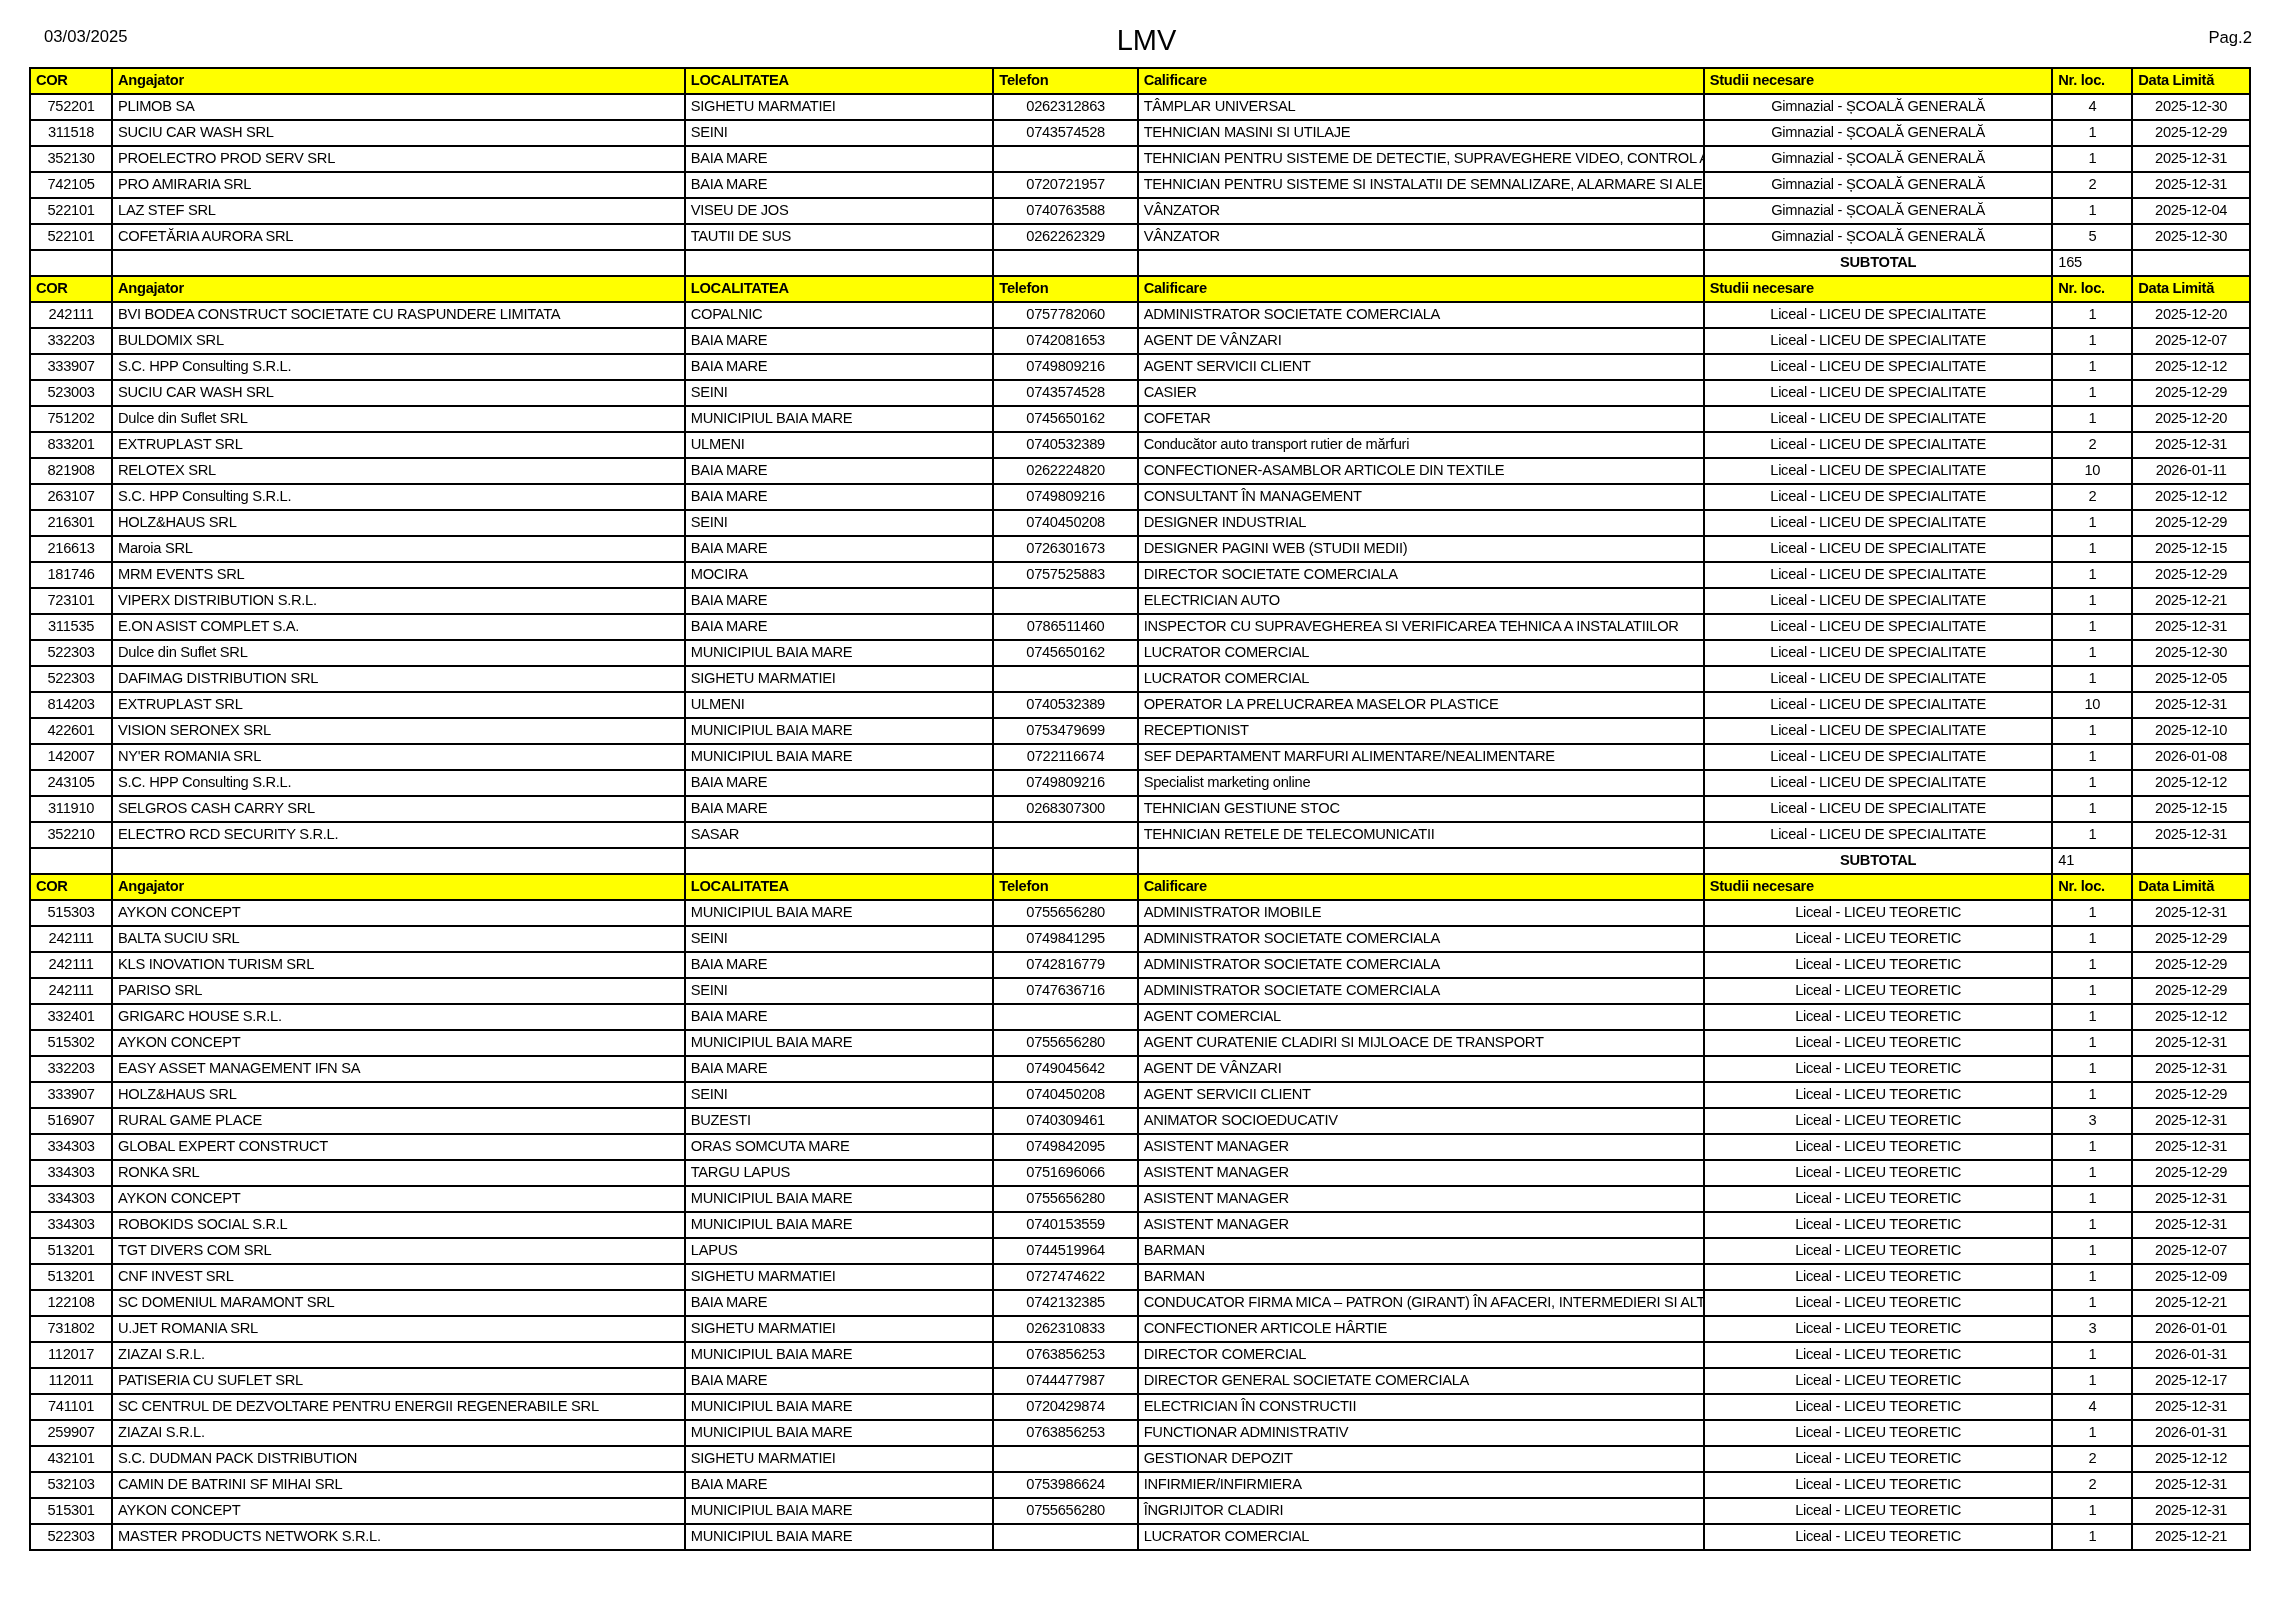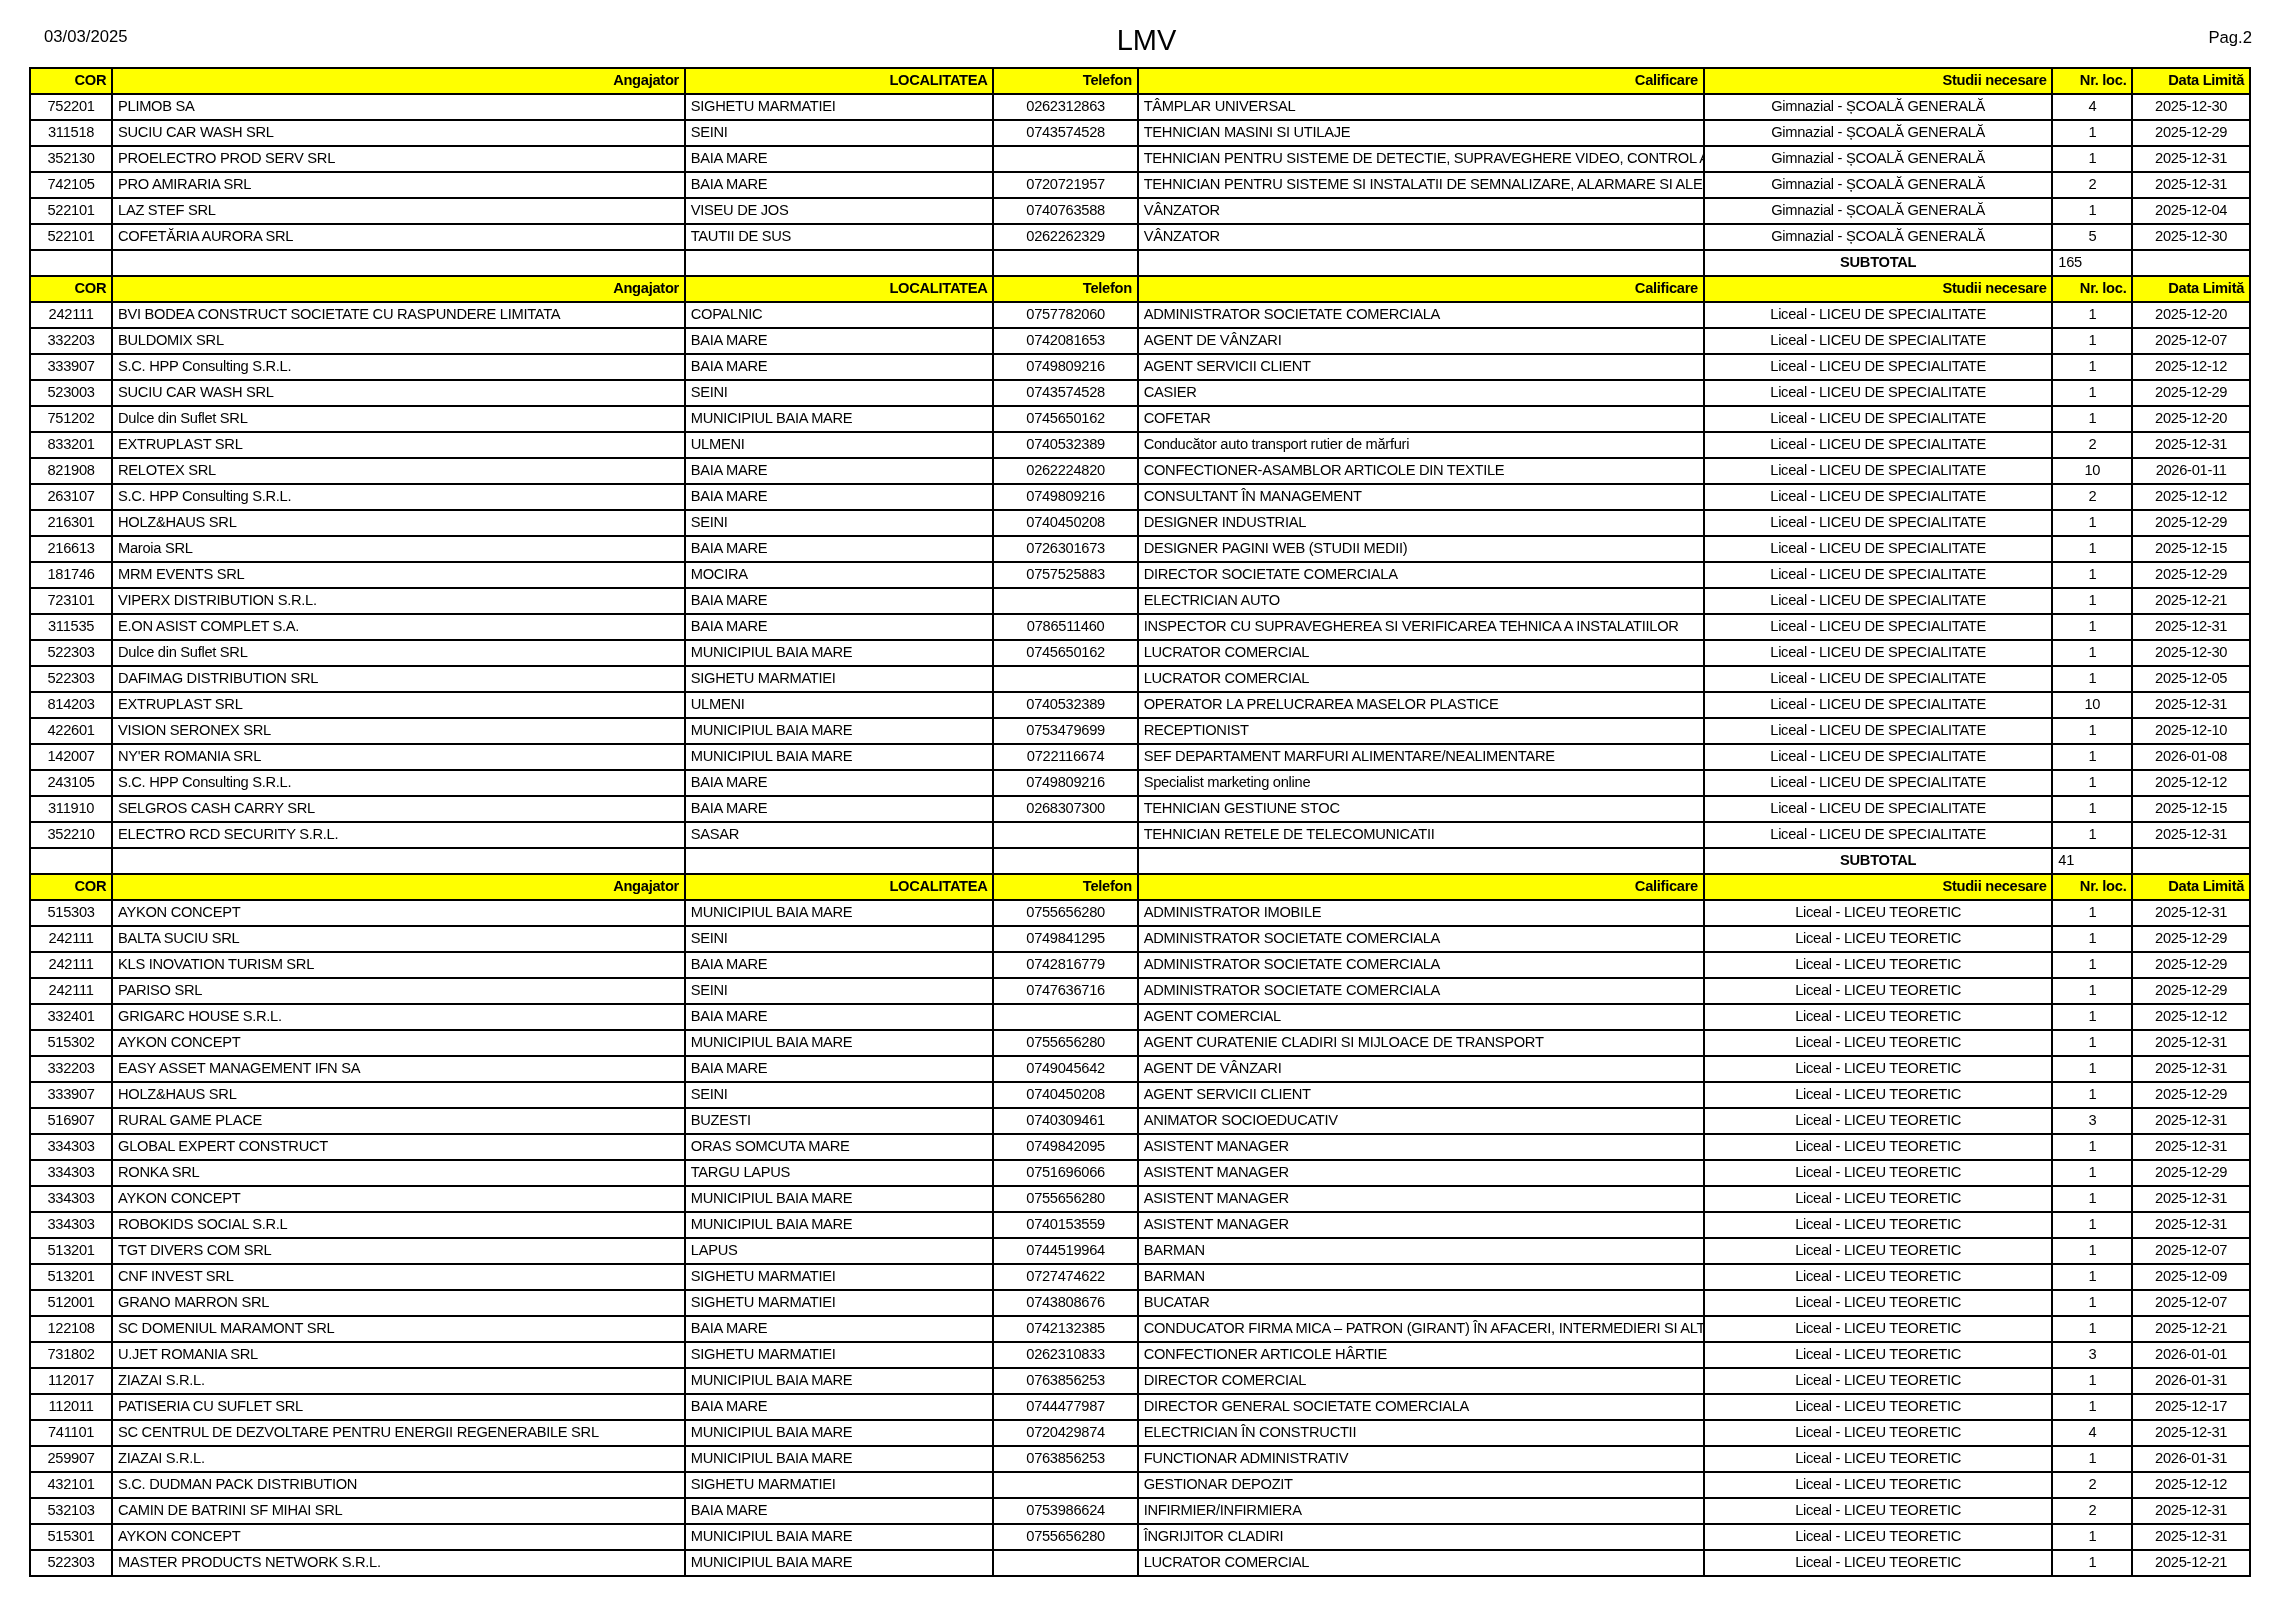--- a/index.html
+++ b/index.html
@@ -13,21 +13,21 @@
   .doc-page{position:absolute;right:41px;top:4px;font-size:16.7px;}
   table.lmv{
     position:absolute;left:29px;top:67px;width:2222px;
     border-collapse:collapse;table-layout:fixed;
   }
   table.lmv td, table.lmv th{
     border:2px solid #000;height:24px;padding:0 4.9px;
     font-size:14.7px;line-height:1.05;white-space:nowrap;overflow:hidden;
     letter-spacing:-0.3px;
   }
-  th.hdr{background:#FFFF00;font-weight:bold;text-align:right;font-size:16px;}
+  th.hdr{background:#FFFF00;font-weight:bold;text-align:left;font-size:16px;}
   td.c0,td.c3,td.c5,td.c6,td.c7{text-align:center;}
   td.c1,td.c2,td.c4{text-align:left;}
   td.sm{font-size:9.3px;letter-spacing:0;}
   td.subl{font-weight:bold;text-align:center;}
   td.subv{font-weight:normal;text-align:left;}
 </style>
 </head>
 <body>
 
 <div class="topbar">
@@ -512,30 +512,20 @@
         <td class="c0">513201</td>
         <td class="c1">CNF INVEST SRL</td>
         <td class="c2">SIGHETU MARMATIEI</td>
         <td class="c3">0727474622</td>
         <td class="c4">BARMAN</td>
         <td class="c5">Liceal - LICEU TEORETIC</td>
         <td class="c6">1</td>
         <td class="c7">2025-12-09</td>
       </tr>
       <tr>
-        <td class="c0">512001</td>
-        <td class="c1">GRANO MARRON SRL</td>
-        <td class="c2">SIGHETU MARMATIEI</td>
-        <td class="c3">0743808676</td>
-        <td class="c4">BUCATAR</td>
-        <td class="c5">Liceal - LICEU TEORETIC</td>
-        <td class="c6">1</td>
-        <td class="c7">2025-12-07</td>
-      </tr>
-      <tr>
         <td class="c0">122108</td>
         <td class="c1">SC DOMENIUL MARAMONT SRL</td>
         <td class="c2">BAIA MARE</td>
         <td class="c3">0742132385</td>
         <td class="c4 sm">CONDUCATOR FIRMA MICA – PATRON (GIRANT) ÎN AFACERI, INTERMEDIERI SI ALTE SERVICII COMERCIALE</td>
         <td class="c5">Liceal - LICEU TEORETIC</td>
         <td class="c6">1</td>
         <td class="c7">2025-12-21</td>
       </tr>
       <tr>

